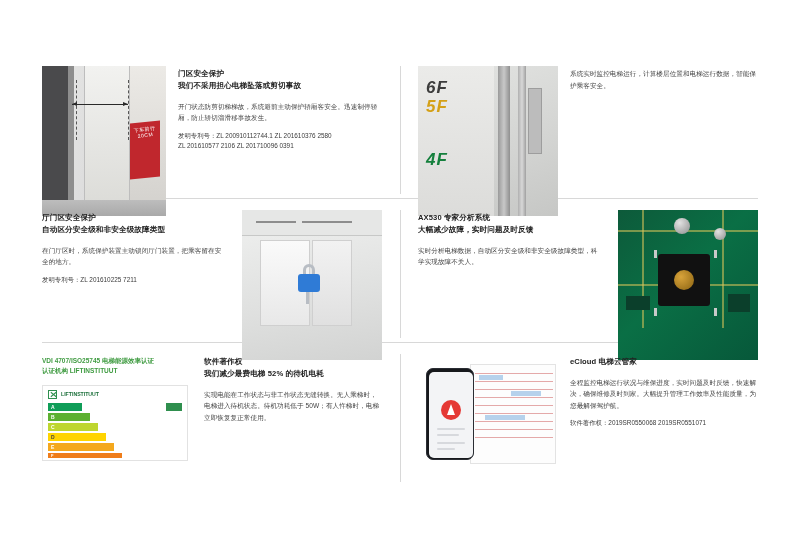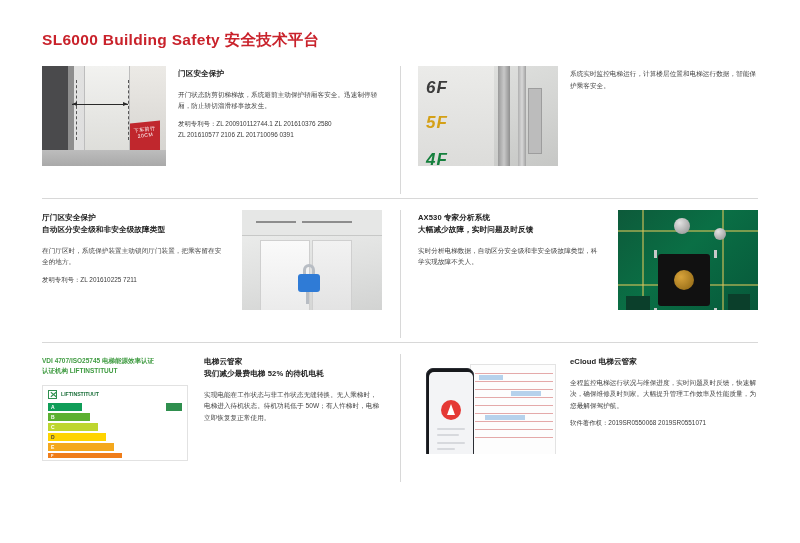--- a/index.html
+++ b/index.html
@@ -58,21 +58,21 @@
     position: absolute;
     left: 358px; width: 1px;
     background: #d8d8d8;
   }
   .vdiv.v1 { top: 0; height: 128px; }
   .vdiv.v2 { top: 144px; height: 128px; }
   .vdiv.v3 { top: 288px; height: 128px; }
 
   .img {
     position: relative;
-    width: 124px; height: 100px;
+    width: 124px; height: 150px;
     flex: 0 0 124px;
     overflow: hidden;
     background: #eceff1;
   }
   .img.wide { width: 140px; flex-basis: 140px; }
   .txt {
     flex: 1 1 auto;
     padding-left: 12px;
     padding-top: 2px;
     min-width: 0;
@@ -119,21 +119,21 @@
   .c1arrow:before { content:''; position:absolute; left:0; top:-2.5px; border-top:2.5px solid transparent; border-bottom:2.5px solid transparent; border-right:5px solid #2a2a2a; }
   .c1arrow:after { content:''; position:absolute; right:0; top:-2.5px; border-top:2.5px solid transparent; border-bottom:2.5px solid transparent; border-left:5px solid #2a2a2a; }
   .c1dash { position:absolute; top:14px; width:1px; height:60px; border-left:1px dashed #555; }
   .c1floor { position:absolute; left:0; bottom:0; width:100%; height:16px; background:linear-gradient(180deg,#bdbdbd,#a9a9a9); }
 
   
   .c2bg { position:absolute; inset:0; background:linear-gradient(160deg,#e3e4e2 0%,#d3d4d2 60%,#c6c7c5 100%); }
   .c2panel { position:absolute; left:0; top:0; width:76px; height:100%; background:linear-gradient(180deg,#ebebe9,#dcdcda); }
   .c2f { position:absolute; left:8px; font-weight:bold; font-style:italic; font-size:17px; letter-spacing:1px; }
   .c2f.f6 { top:12px; color:#3c3c3c; }
-  .c2f.f5 { top:47px; color:#d4a017; }
+  .c2f.f5 { top:31px; color:#d4a017; }
   .c2f.f4 { top:84px; color:#15803d; }
   .c2rail { position:absolute; left:80px; top:0; width:12px; height:100%; background:linear-gradient(90deg,#9a9a9a,#c8c8c8,#8f8f8f); }
   .c2rail2 { position:absolute; left:100px; top:0; width:8px; height:100%; background:linear-gradient(90deg,#b0b0b0,#d8d8d8,#a0a0a0); }
   .c2box { position:absolute; left:110px; top:22px; width:14px; height:66px; background:#bcbcbc; border:1px solid #9d9d9d; }
 
   
   .c3bg { position:absolute; inset:0; background:linear-gradient(170deg,#f0f1f0,#dfe0df 60%,#d2d3d2); }
   .c3top { position:absolute; left:0; top:0; width:100%; height:26px; background:#e6e7e6; border-bottom:1px solid #c7c8c7; }
   .c3mech { position:absolute; left:14px; top:5px; width:96px; height:16px; }
   .c3mech i { position:absolute; top:6px; height:2px; background:#8d8d8d; }
@@ -173,21 +173,20 @@
   .c6screen { position:absolute; left:2px; top:3px; width:44px; height:86px; background:#f3f4f6; border-radius:5px; }
   .c6icon { position:absolute; left:12px; top:28px; width:20px; height:20px; border-radius:50%; background:#e53935; }
   .c6icon:after { content:''; position:absolute; left:6px; top:4px; width:0; height:0; border-left:4px solid transparent; border-right:4px solid transparent; border-bottom:11px solid #fff; }
   .c6sl { position:absolute; left:8px; height:1.5px; background:#d7d9dd; border-radius:1px; }
 </style>
 </head>
 <body>
 
 <div class="page">
 
-  <div class="title">SL6000  Building Safety 安全技术平台</div>
 
   <div class="grid">
 
     <div class="hr h1"></div>
     <div class="hr h2"></div>
     <div class="vdiv v1"></div>
     <div class="vdiv v2"></div>
     <div class="vdiv v3"></div>
 
     <div class="row r1">
@@ -202,20 +201,21 @@
           <div class="c1dash" style="left:34px;"></div>
           <div class="c1dash" style="left:86px;"></div>
           <div class="c1arrow"></div>
           <div class="c1red"></div>
           <div class="c1redtxt">下车前行20CM</div>
           <div class="c1floor"></div>
         </div>
         <div class="txt">
           <div class="h">
             <span>门区安全保护</span>
+            <span class="l2">我们不采用担心电梯坠落或剪切事故</span>
           </div>
           <div class="p">开门状态防剪切梯梯故，系统避前主动保护轿厢客安全。迅速制停轿厢，防止轿切溜滑移事故发生。</div>
           <div class="pat">发明专利号：ZL 200910112744.1  ZL 201610376 2580</div>
           <div class="pat">ZL 201610577 2106  ZL 201710096 0391</div>
         </div>
       </div>
 
       <div class="cell right">
         <div class="img wide">
           <div class="c2bg"></div>
@@ -314,21 +314,21 @@
                 <span class="barlabel">E</span>
               </div>
             <div class="bar" style="left:6px; top:68px; width:74px; background:#ef7d1a; height:5px;">
                 <span class="barlabel" style="font-size:4px; top:0;">F</span>
               </div>
             <div class="c5right" style="top:18px;"></div>
           </div>
         </div>
         <div class="txt">
           <div class="h">
-            <span>电梯云管家</span>
+            <span>软件著作权</span>
             <span class="l2">我们减少最费电梯 52% 的待机电耗</span>
           </div>
           <div class="p">实现电能在工作状态与非工作状态无缝转换。无人乘梯时，电梯进入待机状态。待机功耗低于 50W；有人忤梯时，电梯立即恢复复正常使用。</div>
         </div>
       </div>
 
       <div class="cell right">
         <div class="img wide">
           <div class="c6bg"></div>
           <div class="c6sheet">

